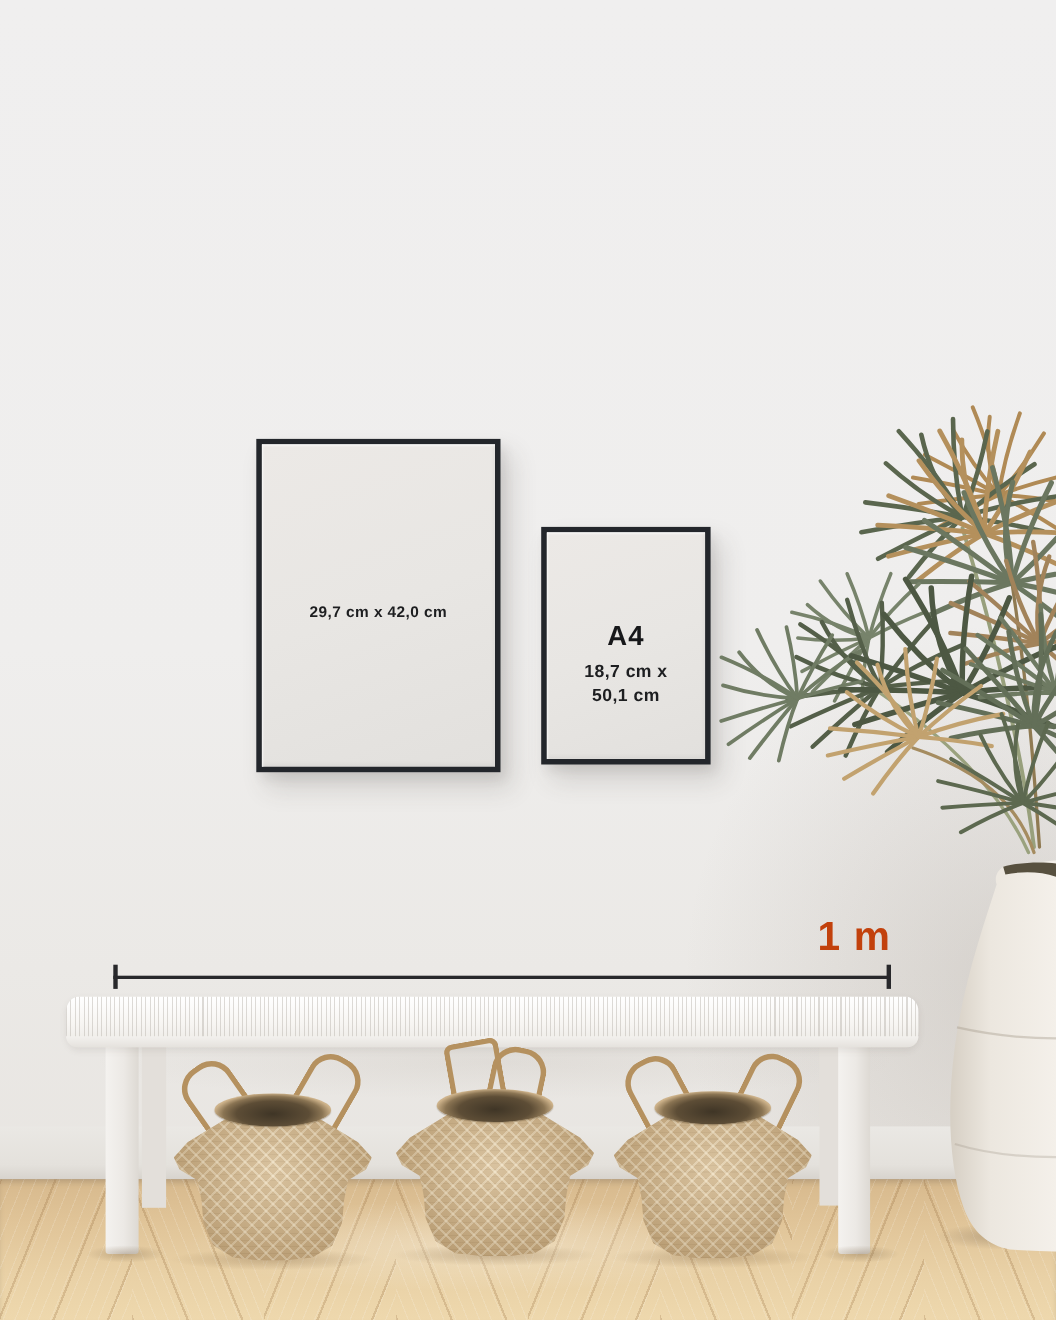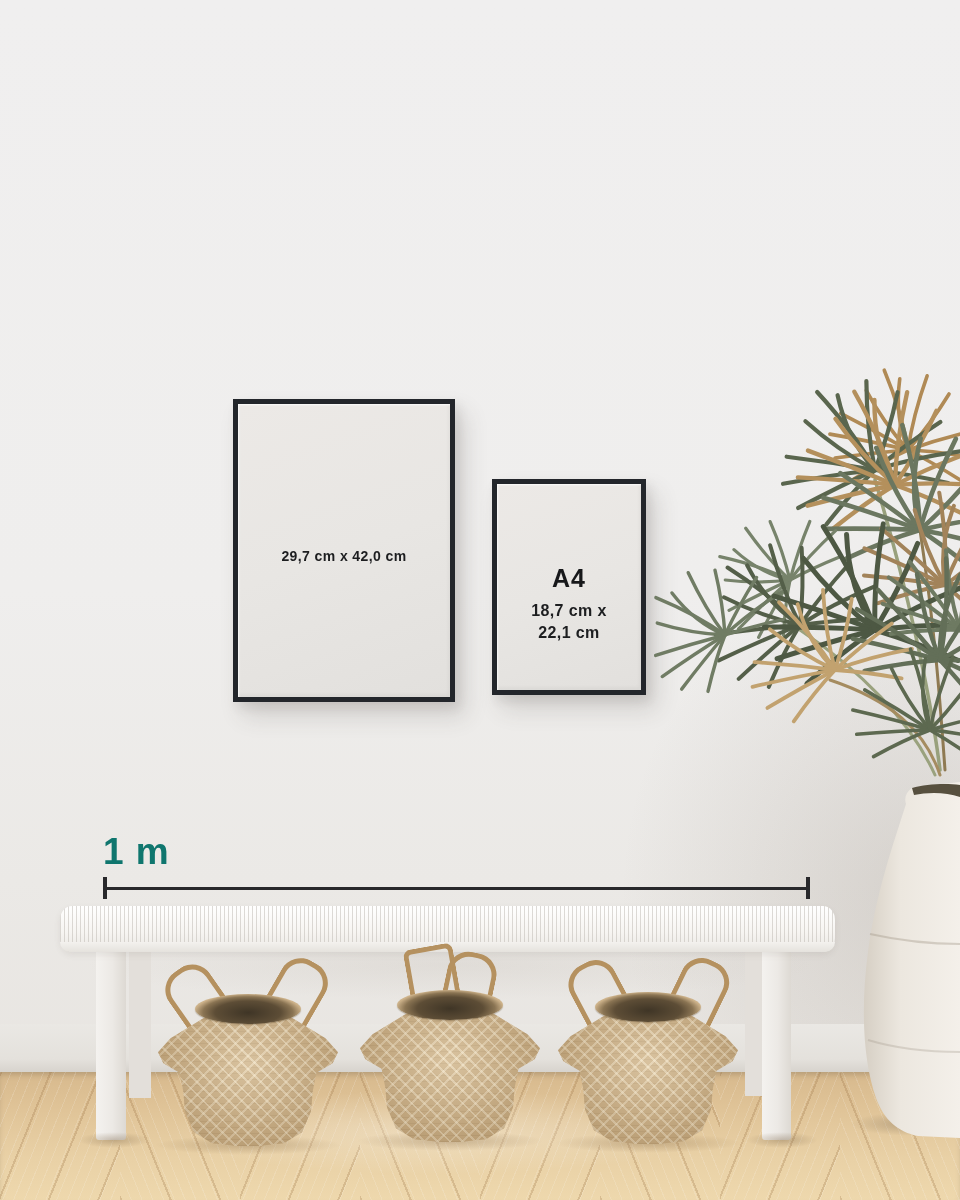--- a/index.html
+++ b/index.html
@@ -43,22 +43,22 @@
   .stack{text-align:center;color:#17181a;}
   .frame-a4 .stack{transform:translateY(18px);}
   .size-label{font-weight:700;letter-spacing:1px;line-height:1;}
   .frame-a3 .size-label{font-size:31px;}
   .frame-a4 .size-label{font-size:25px;}
   .size-dims{font-weight:700;color:#1d1e20;letter-spacing:0.4px;}
   .frame-a3 .size-dims{font-size:14px;margin-top:11px;}
   .frame-a4 .size-dims{font-size:16px;margin-top:9px;line-height:1.4;}
 
   
-  .scale-label{position:absolute;left:103px;top:831px;width:707px;text-align:left;
-    font-size:37px;font-weight:700;color:#0f766e;letter-spacing:1px;}
+  .scale-label{position:absolute;left:103px;top:831px;width:707px;text-align:right;
+    font-size:37px;font-weight:700;color:#c2410c;letter-spacing:1px;}
   .scale-bar{position:absolute;left:103px;top:877px;width:707px;height:22px;}
   .scale-line{position:absolute;left:0;right:0;top:10px;height:3px;background:#28282b;}
   .scale-bar::before,.scale-bar::after{content:'';position:absolute;top:0;width:4px;height:22px;background:#28282b;}
   .scale-bar::before{left:0;}
   .scale-bar::after{right:0;}
 
   
   .bench-top{position:absolute;left:60px;top:906px;width:775px;height:46px;
     border-radius:12px/14px;
     background-color:#fbfaf8;
@@ -146,21 +146,21 @@
       </div>
     </div>
   </div>
 
   <div class="frame frame-a4">
     <div class="paper">
       <div class="stack">
         <div class="size-label">A4</div>
         <div class="size-dims">
           <div>18,7 cm x</div>
-          <div>22,1 cm</div>
+          <div>50,1 cm</div>
         </div>
       </div>
     </div>
   </div>
 
   <div class="scale-label">1 m</div>
   <div class="scale-bar">
     <div class="scale-line"></div>
   </div>
 

